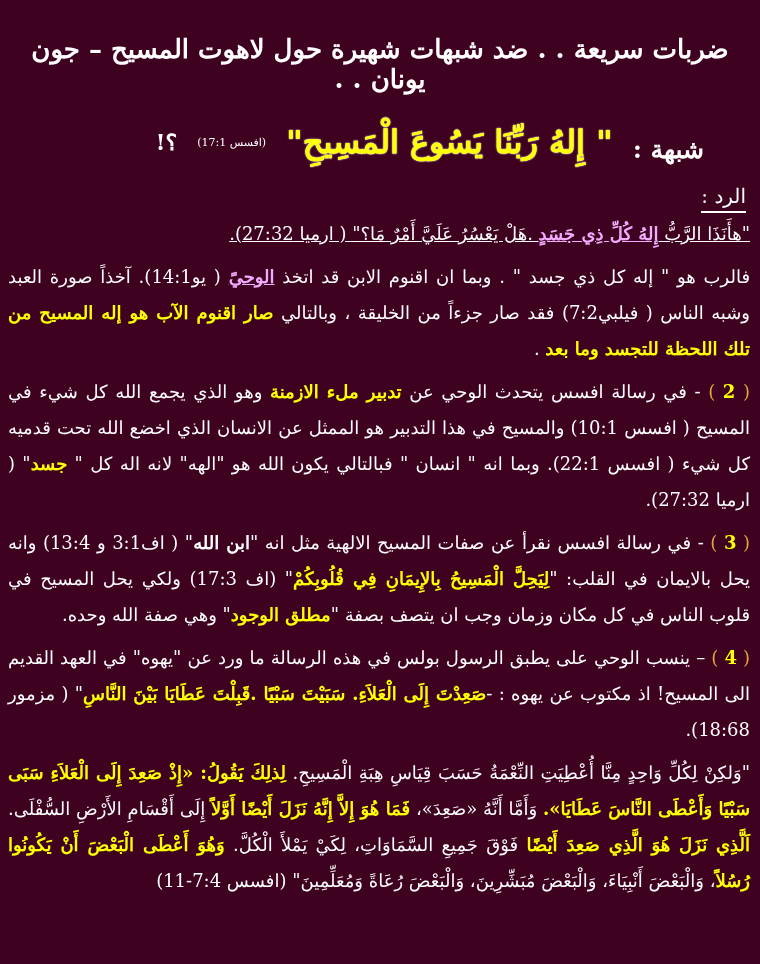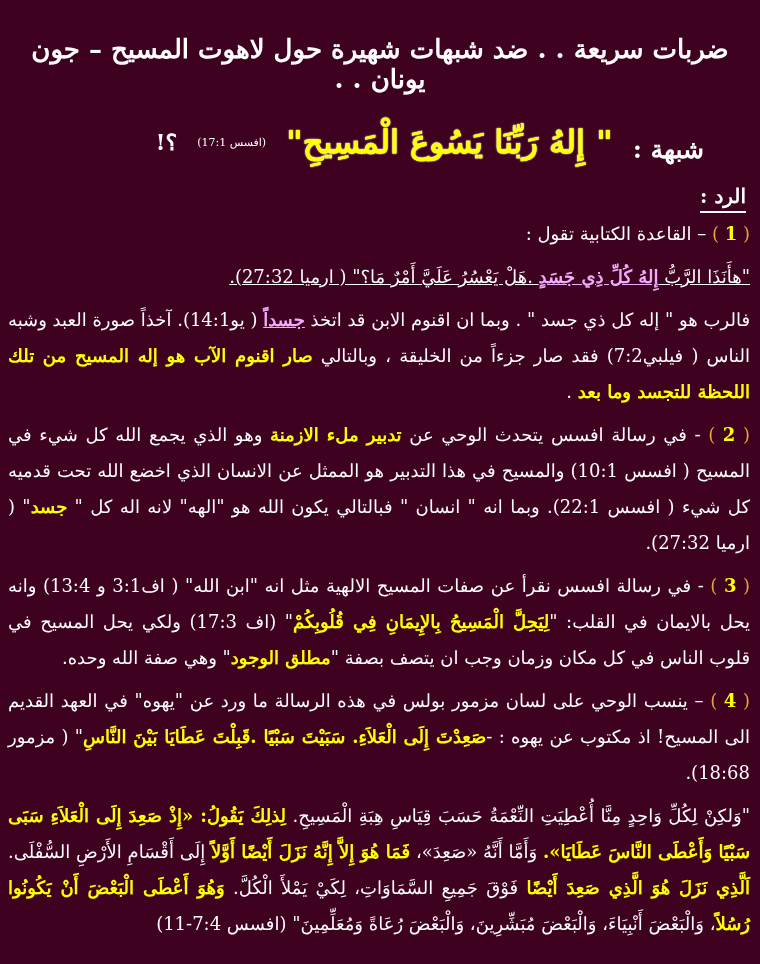--- a/index.html
+++ b/index.html
@@ -31,34 +31,34 @@
   .claim-label { font-size:25px; font-weight:bold; white-space:nowrap;margin-top:15px; }
   .claim-quote {
     color:#FFFF00;
     font-size:32px;
     font-weight:bold;
     white-space:nowrap;
     text-shadow:0 0 1px #ffffff, 0 0 2px rgba(255,255,255,0.75);
   }
   .claim-ref { font-size:11px; white-space:nowrap; }
   .claim-marks { font-size:22px; font-weight:bold; white-space:nowrap; }
-  .reply-heading { margin:20px 14px 8px 0; font-size:20px; font-weight:bold; }
+  .reply-heading { margin:20px 14px 8px 0; font-size:20px; font-weight:normal; }
   .reply-heading .uline { border-bottom:2px solid #FFFFFF; padding-bottom:3px; }
   .content {
     margin:0 10px 0 8px;
     font-size:18px;
     line-height:36px;
     text-align:justify;
   }
   .content p { margin-bottom:7px; }
   .pn { color:#E8A33D; }
   .nb { color:#FFFF00; font-weight:bold; }
   .y  { color:#FFFF00; font-weight:bold; }
   .yu { color:#f0abfc; font-weight:bold; text-decoration:underline; }
-  .wb { font-weight:normal; }
+  .wb { font-weight:bold; }
   .u  { text-decoration:underline; }
 </style>
 </head>
 <body>
 
 <div class="page">
 
   <div class="title">ضربات سريعة . .  ضد شبهات شهيرة حول لاهوت المسيح – جون يونان . .</div>
 
   <div class="claim-row">
@@ -66,22 +66,21 @@
     <span class="claim-quote">" إِلهُ رَبِّنَا يَسُوعَ الْمَسِيحِ"</span>
     <span class="claim-ref">(افسس 17:1)</span>
     <span class="claim-marks">؟!</span>
   </div>
 
   <div class="reply-heading">
     <span class="uline">الرد :</span>
   </div>
 
   <div class="content">
-    <p><span class="pn">( </span><span class="nb">1</span><span class="pn"> ) </span><span>– القاعدة الكتابية تقول :</span></p>
     <p><span class="u">"هأَنَذَا الرَّبُّ </span><span class="yu">إِلهُ كُلِّ ذِي جَسَدٍ</span><span class="u"> .هَلْ يَعْسُرُ عَلَيَّ أَمْرٌ مَا؟" ( ارميا 27:32).</span></p>
-    <p><span>فالرب هو " إله كل ذي جسد " . وبما ان اقنوم الابن قد اتخذ </span><span class="yu">جسداً</span><span> ( يو14:1). آخذاً صورة العبد وشبه الناس ( فيلبي7:2)  فقد صار جزءاً من الخليقة ، وبالتالي </span><span class="y">صار اقنوم الآب هو إله المسيح من تلك اللحظة للتجسد وما بعد</span><span> .</span></p>
+    <p><span>فالرب هو " إله كل ذي جسد " . وبما ان اقنوم الابن قد اتخذ </span><span class="yu">الوحيً</span><span> ( يو14:1). آخذاً صورة العبد وشبه الناس ( فيلبي7:2)  فقد صار جزءاً من الخليقة ، وبالتالي </span><span class="y">صار اقنوم الآب هو إله المسيح من تلك اللحظة للتجسد وما بعد</span><span> .</span></p>
     <p><span class="pn">( </span><span class="nb">2</span><span class="pn"> ) </span><span>-  في رسالة افسس يتحدث الوحي عن </span><span class="y">تدبير ملء الازمنة</span><span> وهو الذي يجمع الله كل شيء في المسيح ( افسس 10:1) والمسيح في هذا التدبير هو الممثل عن الانسان الذي اخضع الله تحت قدميه كل شيء ( افسس 22:1).  وبما انه " انسان " فبالتالي يكون الله هو "الهه" لانه اله كل " </span><span class="y">جسد</span><span>" ( ارميا 27:32).</span></p>
     <p><span class="pn">( </span><span class="nb">3</span><span class="pn"> ) </span><span>-  في رسالة افسس نقرأ عن صفات المسيح الالهية مثل انه "</span><span class="wb">ابن الله</span><span>" ( اف3:1 و 13:4) وانه يحل بالايمان في القلب: "</span><span class="y">لِيَحِلَّ الْمَسِيحُ بِالإِيمَانِ فِي قُلُوبِكُمْ</span><span>" (اف 17:3) ولكي يحل المسيح في قلوب الناس في كل مكان وزمان وجب ان يتصف بصفة "</span><span class="y">مطلق الوجود</span><span>" وهي صفة الله وحده.</span></p>
-    <p><span class="pn">( </span><span class="nb">4</span><span class="pn"> ) </span><span>– ينسب الوحي على لسان مزمور بولس في هذه الرسالة ما ورد عن "يهوه" في العهد القديم الى المسيح! اذ مكتوب عن يهوه : -</span><span class="y">صَعِدْتَ إِلَى الْعَلاَءِ. سَبَيْتَ سَبْيًا .قَبِلْتَ عَطَايَا بَيْنَ النَّاسِ</span><span>" ( مزمور 18:68).</span></p>
+    <p><span class="pn">( </span><span class="nb">4</span><span class="pn"> ) </span><span>– ينسب الوحي على يطبق الرسول بولس في هذه الرسالة ما ورد عن "يهوه" في العهد القديم الى المسيح! اذ مكتوب عن يهوه : -</span><span class="y">صَعِدْتَ إِلَى الْعَلاَءِ. سَبَيْتَ سَبْيًا .قَبِلْتَ عَطَايَا بَيْنَ النَّاسِ</span><span>" ( مزمور 18:68).</span></p>
     <p><span>"وَلكِنْ لِكُلِّ وَاحِدٍ مِنَّا أُعْطِيَتِ النِّعْمَةُ حَسَبَ قِيَاسِ هِبَةِ الْمَسِيحِ. </span><span class="y">لِذلِكَ يَقُولُ: «إِذْ صَعِدَ إِلَى الْعَلاَءِ سَبَى سَبْيًا وَأَعْطَى النَّاسَ عَطَايَا».</span><span>  وَأَمَّا أَنَّهُ «صَعِدَ»، </span><span class="y">فَمَا هُوَ إِلاَّ إِنَّهُ نَزَلَ أَيْضًا أَوَّلاً</span><span> إِلَى أَقْسَامِ الأَرْضِ السُّفْلَى. </span><span class="y">اَلَّذِي نَزَلَ هُوَ الَّذِي صَعِدَ أَيْضًا</span><span> فَوْقَ جَمِيعِ السَّمَاوَاتِ، لِكَيْ يَمْلأَ الْكُلَّ. </span><span class="y">وَهُوَ أَعْطَى الْبَعْضَ أَنْ يَكُونُوا رُسُلاً</span><span>، وَالْبَعْضَ أَنْبِيَاءَ، وَالْبَعْضَ مُبَشِّرِينَ، وَالْبَعْضَ رُعَاةً وَمُعَلِّمِينَ" (افسس 7:4-11)</span></p>
   </div>
 
 </div>
 
 </body></html>

